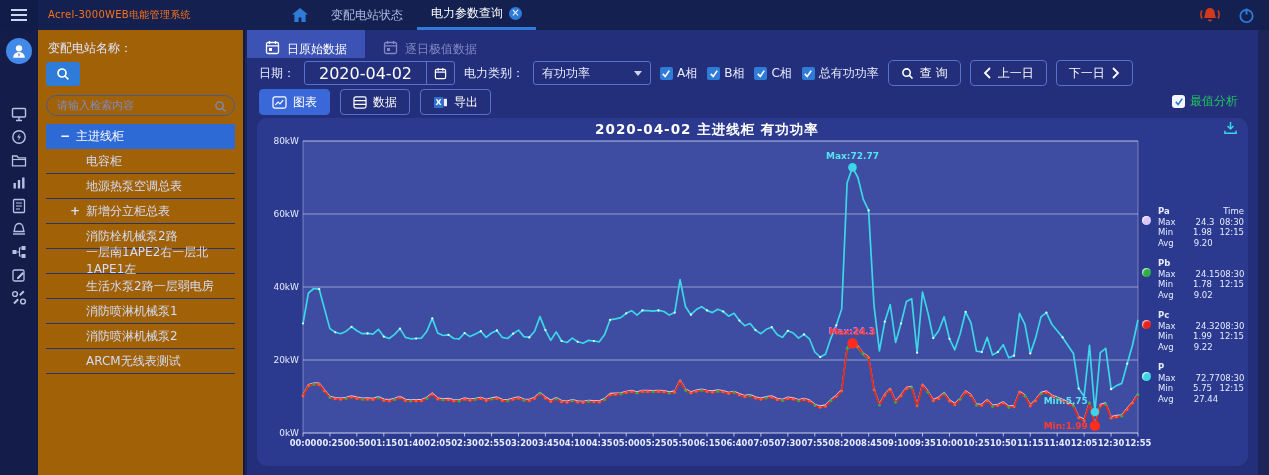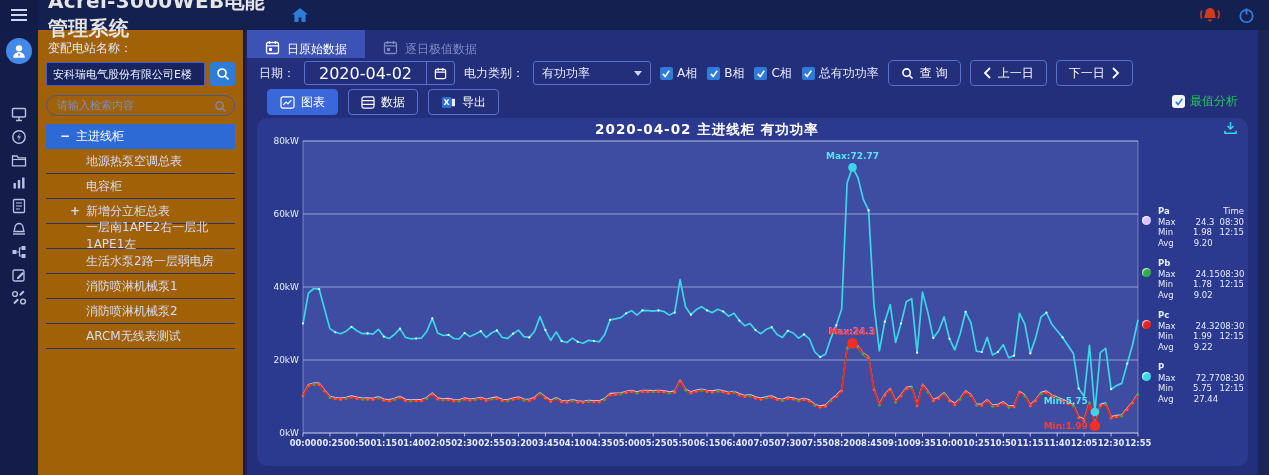--- a/index.html
+++ b/index.html
@@ -3,21 +3,21 @@
 <meta charset="utf-8">
 <style>
   * { margin:0; padding:0; box-sizing:border-box; }
   html,body { width:1269px; height:475px; overflow:hidden; }
   body { font-family:"DejaVu Sans","Liberation Sans",sans-serif; background:#1b2557; color:#e8edff; position:relative; }
 
   
   .topbar { position:absolute; left:0; top:0; width:1269px; height:30px; background:#14204f; display:flex; align-items:stretch; z-index:5; }
   .hamburger { width:38px; display:flex; flex-direction:column; justify-content:center; align-items:center; gap:3px; cursor:pointer; background:#121c49; }
   .hamburger i { display:block; width:16px; height:2px; background:#cdd6f0; }
-  .app-title { font-size:20px; font-weight:bold; color:#e5e5e5; display:flex; align-items:center; padding-left:10px; letter-spacing:.3px; width:245px; }
+  .app-title { font-size:10px; font-weight:normal; color:#f97316; display:flex; align-items:center; padding-left:10px; letter-spacing:.3px; width:245px; }
   .home-btn { width:34px; display:flex; align-items:center; justify-content:center; cursor:pointer; }
   .top-tabs { display:flex; align-items:stretch; }
   .top-tab { display:flex; align-items:center; gap:6px; padding:0 14px; font-size:12px; color:#aeb9e2; cursor:pointer; position:relative; }
   .top-tab.active { color:#ffffff; border-bottom:3px solid #2f7bd8; }
   .tab-close { width:13px; height:13px; border-radius:50%; background:#2f7bd8; color:#fff; font-size:10px; line-height:12px; text-align:center; display:inline-block; }
   .topbar-right { margin-left:auto; display:flex; align-items:center; gap:16px; padding-right:14px; }
   .topbar-right .icb { cursor:pointer; display:flex; align-items:center; }
 
   
   .rail { position:absolute; left:0; top:30px; width:38px; height:445px; background:#141d4a; display:flex; flex-direction:column; align-items:center; }
@@ -52,21 +52,21 @@
   .date-box { display:flex; align-items:center; height:24px; border:1px solid #5671cf; border-radius:3px; overflow:hidden; cursor:pointer; }
   .date-val { padding:0 14px; font-size:16px; color:#fff; }
   .date-cal { width:28px; height:24px; border-left:1px solid #5671cf; display:flex; align-items:center; justify-content:center; }
   .select-box { display:flex; align-items:center; justify-content:space-between; width:118px; height:24px; border:1px solid #5671cf; border-radius:3px; padding:0 8px; cursor:pointer;gap:32px; }
   .caret { width:0; height:0; border-left:4px solid transparent; border-right:4px solid transparent; border-top:5px solid #cdd6f0; }
   .cb-wrap { display:flex; align-items:center; gap:4px; cursor:pointer; }
   .cb { width:13px; height:13px; border-radius:2px; background:#2f7bd8; display:flex; align-items:center; justify-content:center; }
   .btn { display:flex; align-items:center; gap:6px; height:26px; padding:0 12px; border:1px solid #5671cf; border-radius:4px; color:#fff; font-size:12px; cursor:pointer; background:transparent; }
   .btn.filled { background:#3a68d8; border-color:#3a68d8; }
 
-  .viewbar { height:28px; display:flex; align-items:center; gap:10px; padding-left:20px; position:relative; }
+  .viewbar { height:28px; display:flex; align-items:center; gap:10px; padding-left:12px; position:relative; }
   .peak-wrap { position:absolute; right:20px; top:5px; display:flex; align-items:center; gap:5px; font-size:12px; color:#22c55e; cursor:pointer; }
   .cb-white { width:13px; height:13px; border-radius:3px; background:#f4f7ff; display:flex; align-items:center; justify-content:center; }
 
   .chart-card { position:relative; margin:2px 10px 0 10px; height:348px; background:#2b3a8e; border-radius:10px; }
   .chart-title { position:absolute; left:0; top:3px; width:900px; text-align:center; font-size:13.5px; font-weight:bold; color:#ffffff; letter-spacing:1px; }
   .dl-icon { position:absolute; right:10px; top:2px; cursor:pointer; }
   .chart-svg { position:absolute; left:6px; top:15px; }
 
   .legend { position:absolute; right:2px; top:88px; width:104px; font-size:8.5px; color:#e6ecff; }
   .lg-block { position:relative; padding-left:16px; margin-bottom:10px; }
@@ -86,20 +86,29 @@
       <i></i>
       <i></i>
       <i></i>
     </div>
   <div class="app-title">Acrel-3000WEB电能管理系统</div>
   <div class="home-btn">
     <svg width="18" height="16" viewBox="0 0 18 16">
         <path d="M9 1l8 6.4h-2.4V15h-4.2v-4.6H7.6V15H3.4V7.4H1z" fill="#2f7bd8"></path>
       </svg>
   </div>
+  <div class="top-tabs" id="top-tabs">
+      <div class="top-tab">
+        <span>变配电站状态</span>
+      </div>
+      <div class="top-tab active">
+        <span>电力参数查询</span>
+        <span class="tab-close">×</span>
+      </div>
+    </div>
   <div class="topbar-right">
     <span class="icb">
       <svg width="24" height="18" viewBox="0 0 24 18">
           <path d="M12 2a4.6 4.6 0 0 0-4.6 4.6L6.2 12h11.6l-1.2-5.4A4.6 4.6 0 0 0 12 2z" fill="#d23a1d"></path>
           <path d="M10 13.4a2 2 0 0 0 4 0z" fill="#d23a1d"></path>
           <path d="M4 4.5a8 8 0 0 0 0 8" stroke="#d23a1d" stroke-width="1.6" fill="none"></path>
           <path d="M20 4.5a8 8 0 0 1 0 8" stroke="#d23a1d" stroke-width="1.6" fill="none"></path>
         </svg>
     </span>
     <span class="icb">
@@ -177,21 +186,20 @@
           <circle cx="12" cy="11.5" r="2.4" stroke="#c6d0ee" stroke-width="1.4" fill="none"></circle>
           <circle cx="4" cy="4" r="2.4" stroke="#c6d0ee" stroke-width="1.4" fill="none"></circle>
         </svg>
       </div>
     </div>
 </div>
 
 <div class="sidebar">
   <div class="station-label">变配电站名称：</div>
   <div class="station-row">
-    <input class="station-input" value="安科瑞电气股份有限公司E楼" style="">
     <button class="station-search-btn">
       <svg width="14" height="14" viewBox="0 0 14 14">
           <circle cx="6" cy="6" r="4" stroke="#fff" stroke-width="1.7" fill="none"></circle>
           <path d="M9 9l3.4 3.4" stroke="#fff" stroke-width="1.7"></path>
         </svg>
     </button>
   </div>
   <div class="filter-row">
     <input class="filter-input" placeholder="请输入检索内容" style="">
     <span class="filter-mag">
@@ -200,28 +208,31 @@
           <path d="M9 9l3.2 3.2" stroke="#7f8cc0" stroke-width="1.4"></path>
         </svg>
     </span>
   </div>
   <div class="tree" id="tree">
       <div class="tree-row lv0 selected">
         <span class="tree-exp">−</span>
         <span>主进线柜</span>
       </div>
       <div class="tree-row lv1">
+        <span>电容柜</span>
+      </div>
+      <div class="tree-row lv1">
         <span>地源热泵空调总表</span>
-      </div>
-      <div class="tree-row lv1">
-        <span>电容柜</span>
       </div>
       <div class="tree-row lv1 has-exp">
         <span class="tree-exp">+</span>
         <span>新增分立柜总表</span>
+      </div>
+      <div class="tree-row lv1">
+        <span>消防栓机械泵2路</span>
       </div>
       <div class="tree-row lv1">
         <span>一层南1APE2右一层北1APE1左</span>
       </div>
       <div class="tree-row lv1">
         <span>生活水泵2路一层弱电房</span>
       </div>
       <div class="tree-row lv1">
         <span>消防喷淋机械泵1</span>
       </div>

